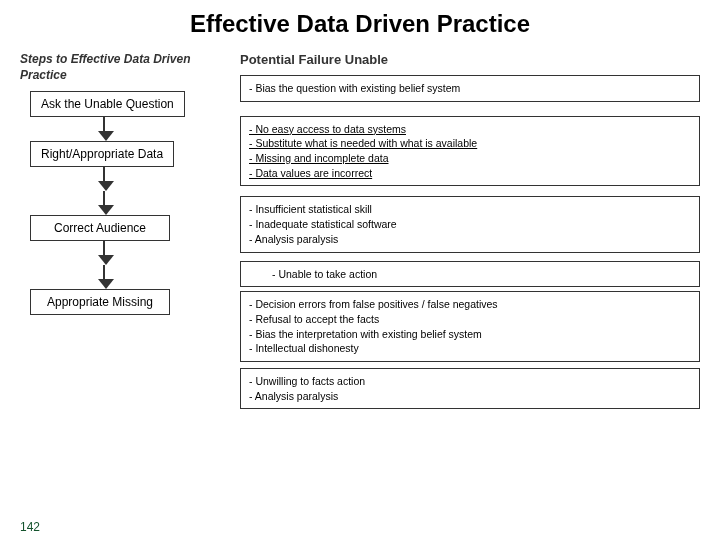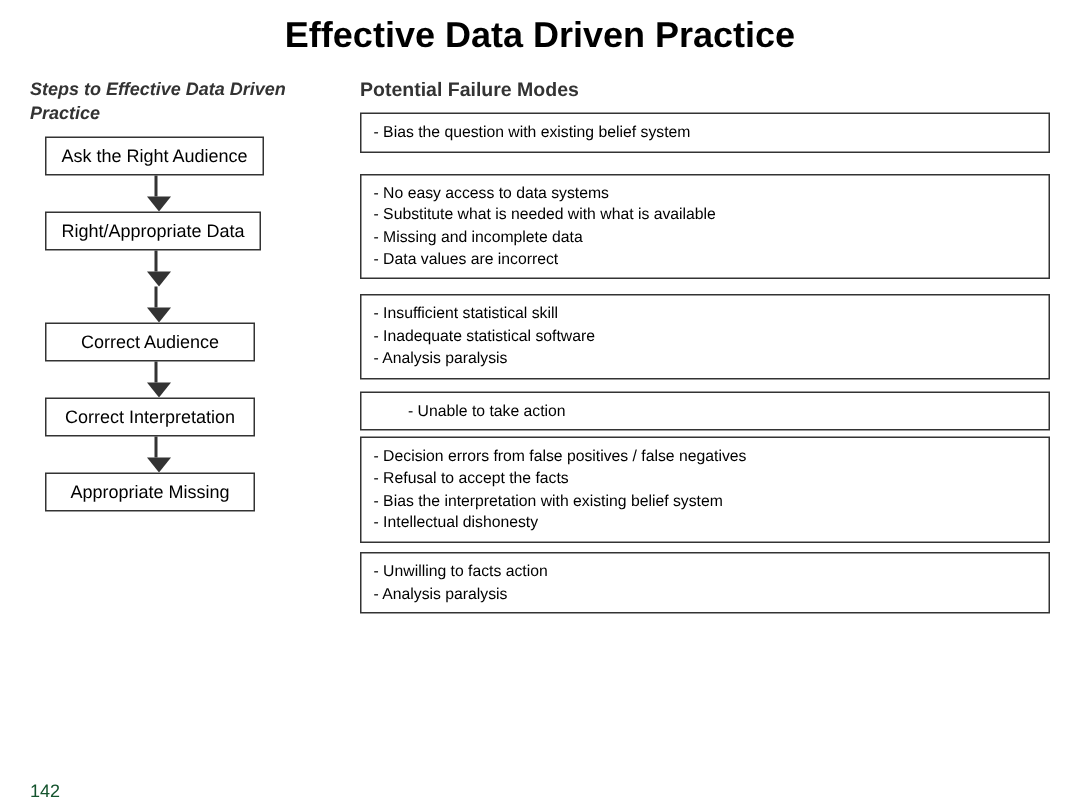--- a/index.html
+++ b/index.html
@@ -103,21 +103,21 @@
 
 <div class="page">
   <div class="main-title">Effective Data Driven Practice</div>
 
   <div class="columns">
 
     <div class="left-col">
       <div class="left-header">Steps to Effective Data Driven Practice</div>
 
       <div class="step-wrapper">
-        <div class="step-box">Ask the Right Audience</div>
+        <div class="step-box">Ask the Unable Question</div>
         <div class="arrow-line"></div>
         <div class="arrow-down"></div>
       </div>
 
       <div class="step-wrapper">
         <div class="step-box">Right/Appropriate Data</div>
         <div class="arrow-line"></div>
         <div class="arrow-down"></div>
       </div>
 
@@ -126,36 +126,35 @@
         <div class="arrow-down"></div>
       </div>
 
       <div class="step-wrapper">
         <div class="step-box">Correct Audience</div>
         <div class="arrow-line"></div>
         <div class="arrow-down"></div>
       </div>
 
       <div class="step-wrapper">
-        <div class="step-box">Correct Interpretation</div>
         <div class="arrow-line"></div>
         <div class="arrow-down"></div>
       </div>
 
       <div class="step-wrapper">
         <div class="step-box">Appropriate Missing</div>
       </div>
     </div>
 
     <div class="right-col">
-      <div class="right-header">Potential Failure Modes</div>
+      <div class="right-header">Potential Failure Unable</div>
 
       <div class="failure-box" style="margin-bottom:14px; white-space: pre-line;">- Bias the question with existing belief system</div>
 
-      <div class="failure-box" style="margin-bottom:10px; white-space: pre-line;">- No easy access to data systems
+      <div class="failure-box" style="margin-bottom:10px; white-space: pre-line; text-decoration: underline;">- No easy access to data systems
 - Substitute what is needed with what is available
 - Missing and incomplete data
 - Data values are incorrect</div>
 
       <div class="failure-box" style="margin-bottom:8px; white-space: pre-line;">- Insufficient statistical skill
 - Inadequate statistical software
 - Analysis paralysis</div>
 
       <div class="failure-box" style="margin-bottom:4px; white-space: pre-line; padding-left: 31px;">- Unable to take action</div>
 

